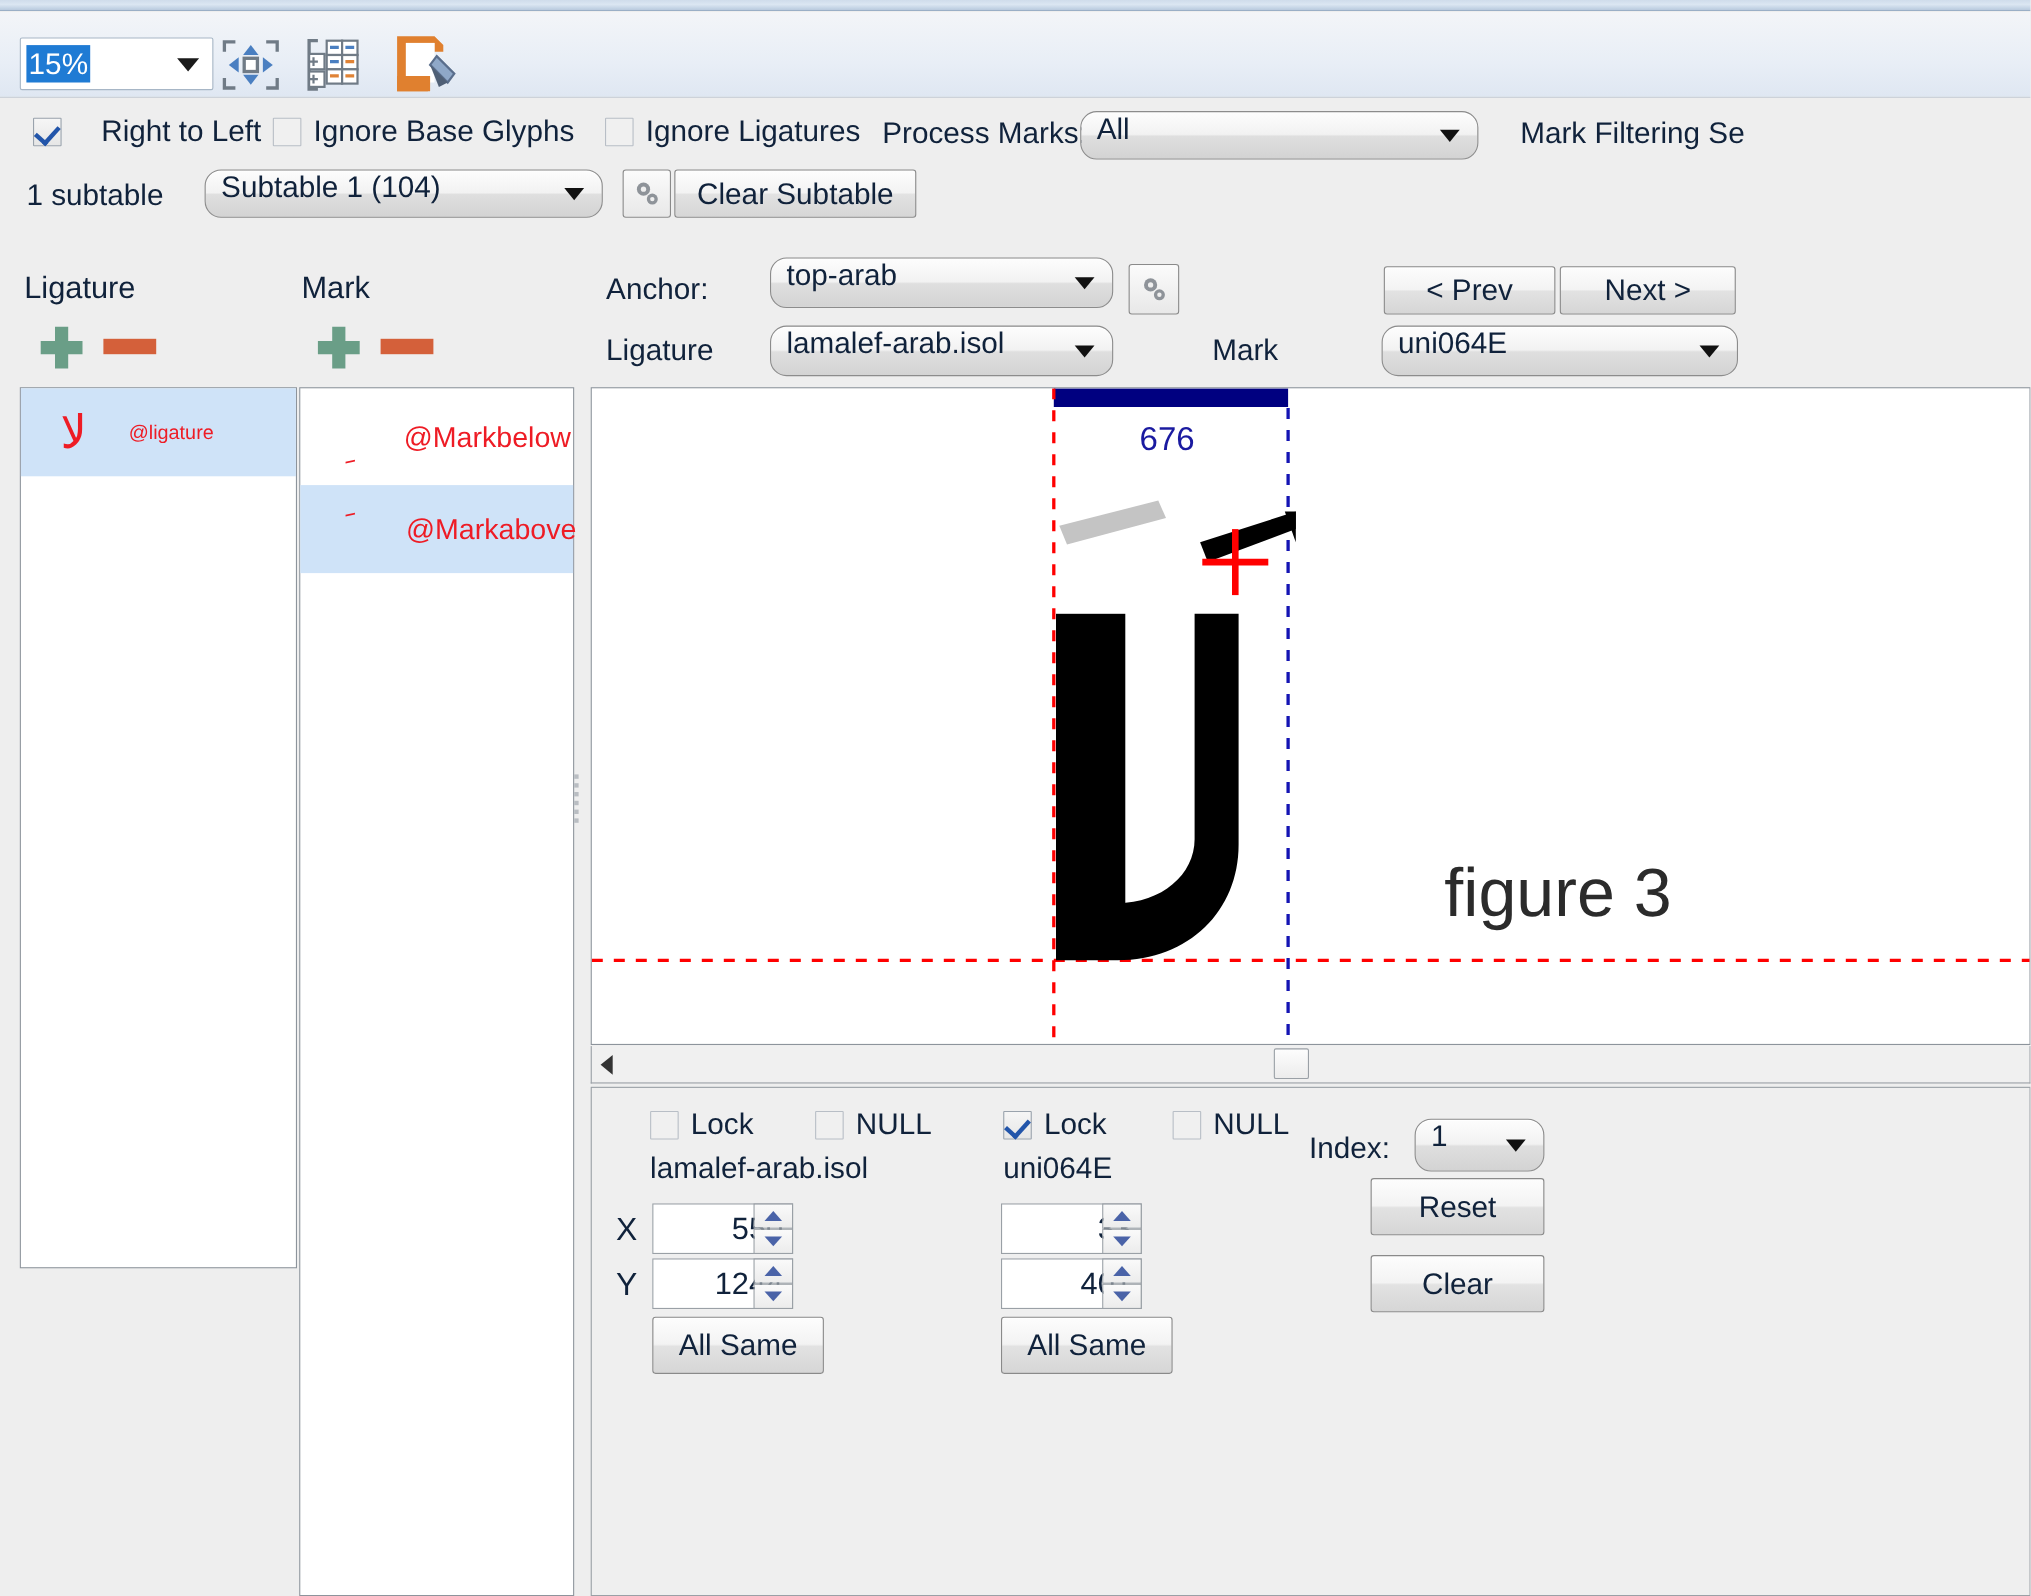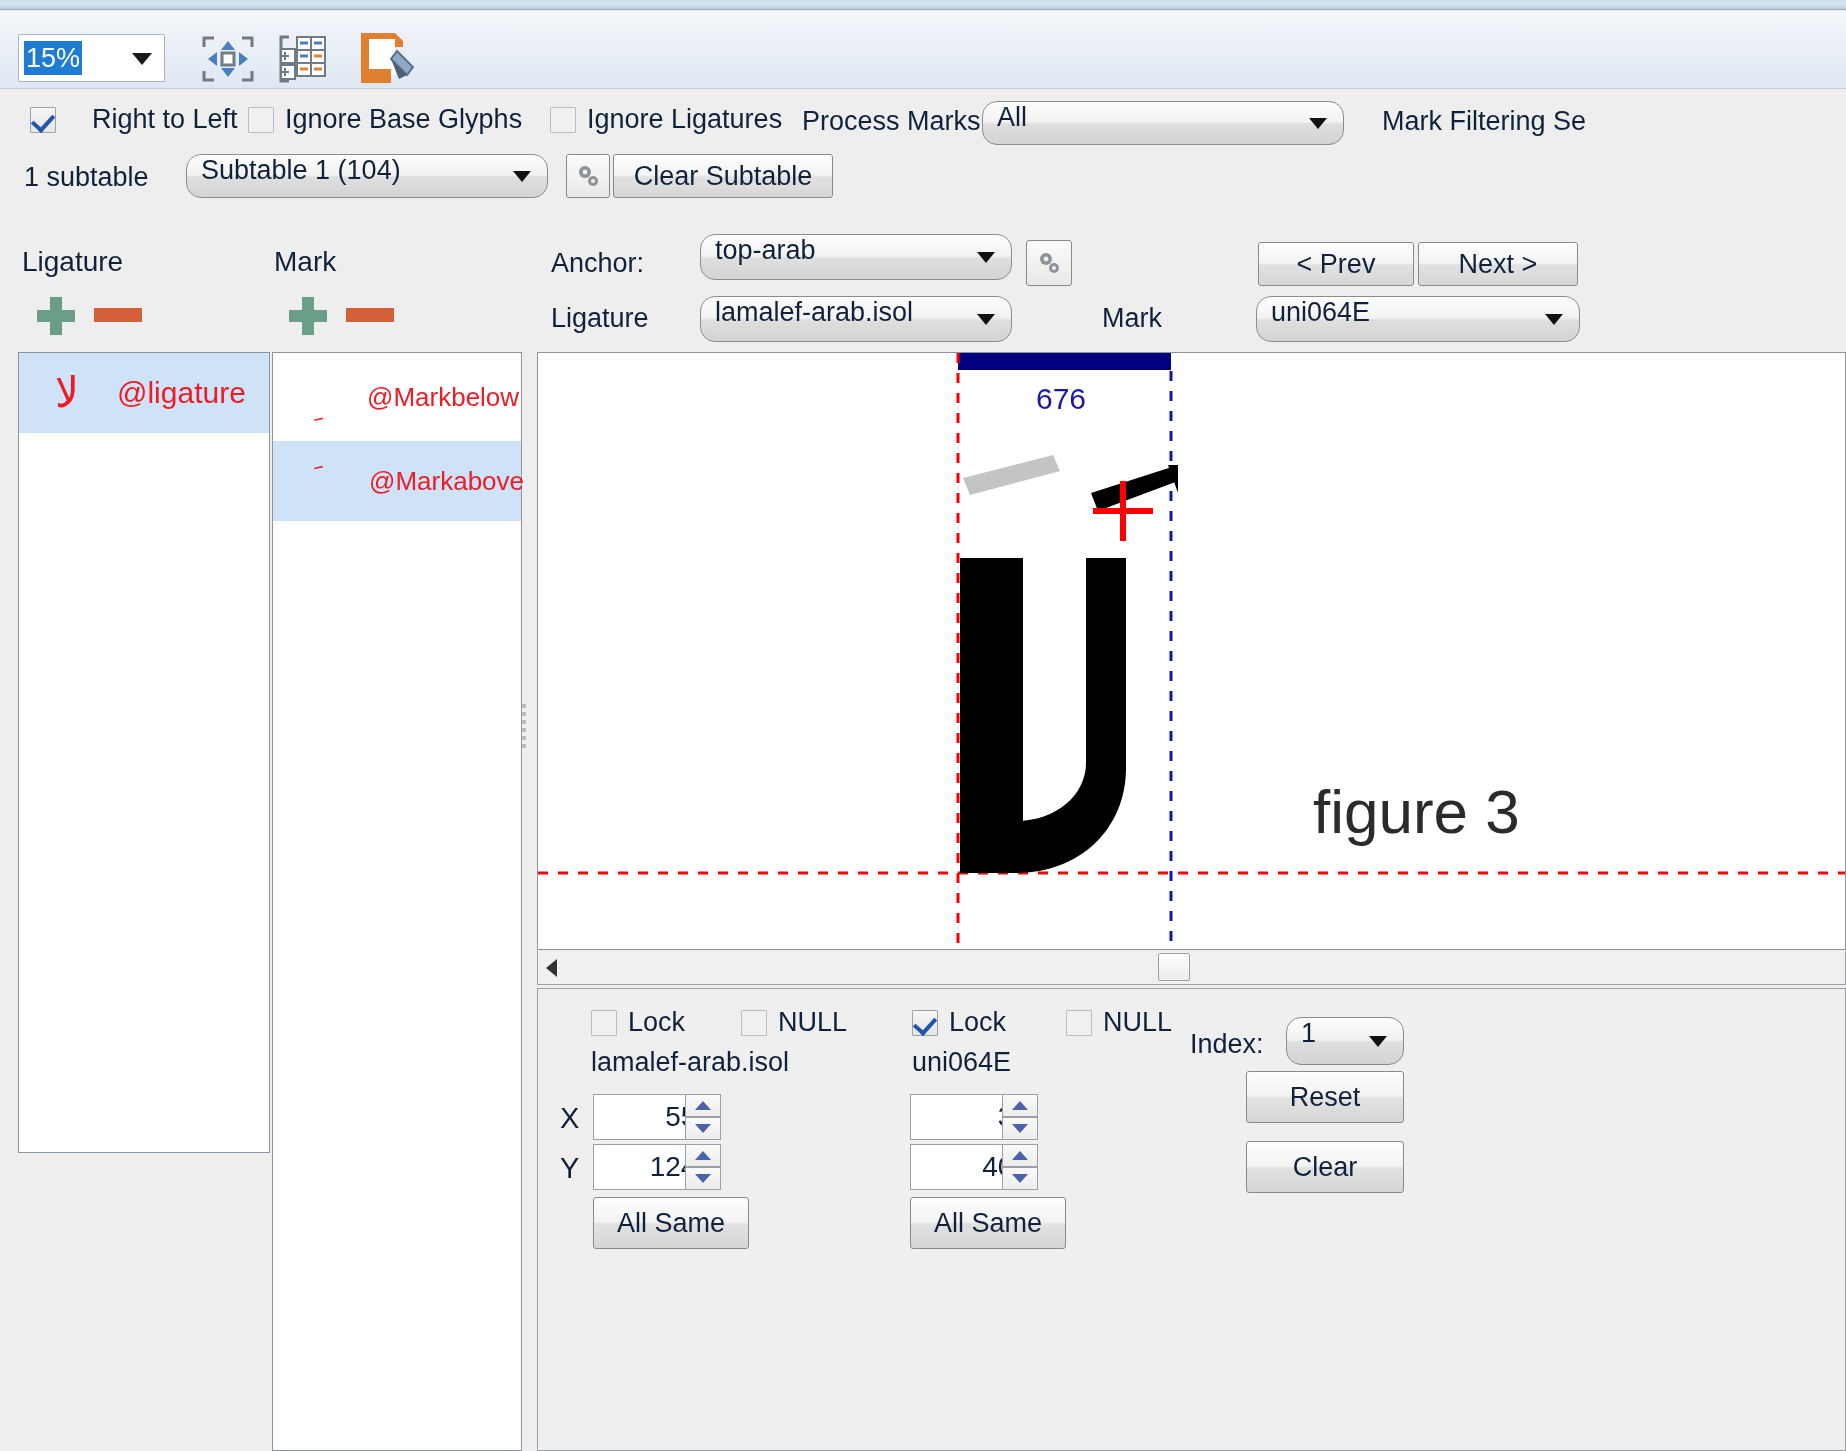--- a/index.html
+++ b/index.html
@@ -18,21 +18,21 @@
     background:linear-gradient(to bottom,#cfdceb 0%,#dbe6f2 45%,#b9cbdf 100%);
     border-bottom:1px solid #9aafc6;
   }
   
   #toolbar {
     position:absolute; left:0; top:11px; width:1846px; height:78px;
     background:linear-gradient(to bottom,#f3f5f8 0%,#e8eef6 60%,#dfe7f2 100%);
     border-bottom:1px solid #c9cfd6;
   }
   .zoomcombo {
-    position:absolute; left:18px; top:23px; width:147px; height:48px;
+    position:absolute; left:18px; top:23px; width:176px; height:48px;
     background:#fff; border:1px solid #a7b6c6; border-radius:2px;
     box-shadow: inset 0 1px 0 #fff;
   }
   .zoomcombo .val {
     position:absolute; left:5px; top:6px;
     background:#1f7bd4; color:#fff;
     font-size:27px; line-height:34px; padding:0 2px 0 2px;
     font-family:"Liberation Sans", sans-serif;
   }
   .zoomcombo .caret {
@@ -265,21 +265,21 @@
 </span>
 <span class="minus" style="left:344px;top:305px;">
   <svg width="52" height="20" viewBox="0 0 52 20">
       <rect x="2" y="3" width="48" height="14" fill="#d4603a"></rect>
     </svg>
 </span>
 
 <div class="pane" style="left:18px;top:352px;width:252px;height:801px;text-decoration:underline;">
   <div class="listrow sel" style="height:80px;">
     <span class="gname" style="left:36px;font-size:42px;line-height:1;color:#ee1c25;">لا</span>
-    <span class="gname" style="left:98px;font-size:30px;">@ligature</span>
+    <span class="gname" style="left:98px;font-size:18px;">@ligature</span>
   </div>
 </div>
 
 <div class="pane" style="left:272px;top:352px;width:250px;height:1099px;">
   <div class="listrow" style="height:88px;">
     <span class="gname" style="left:38px;top:36px;font-size:30px;color:#ee1c25;">ِ</span>
     <span class="gname" style="left:94px;font-size:26px;">@Markbelow</span>
   </div>
   <div class="listrow sel" style="height:80px;">
     <span class="gname" style="left:38px;top:18px;font-size:30px;color:#ee1c25;">َ</span>

